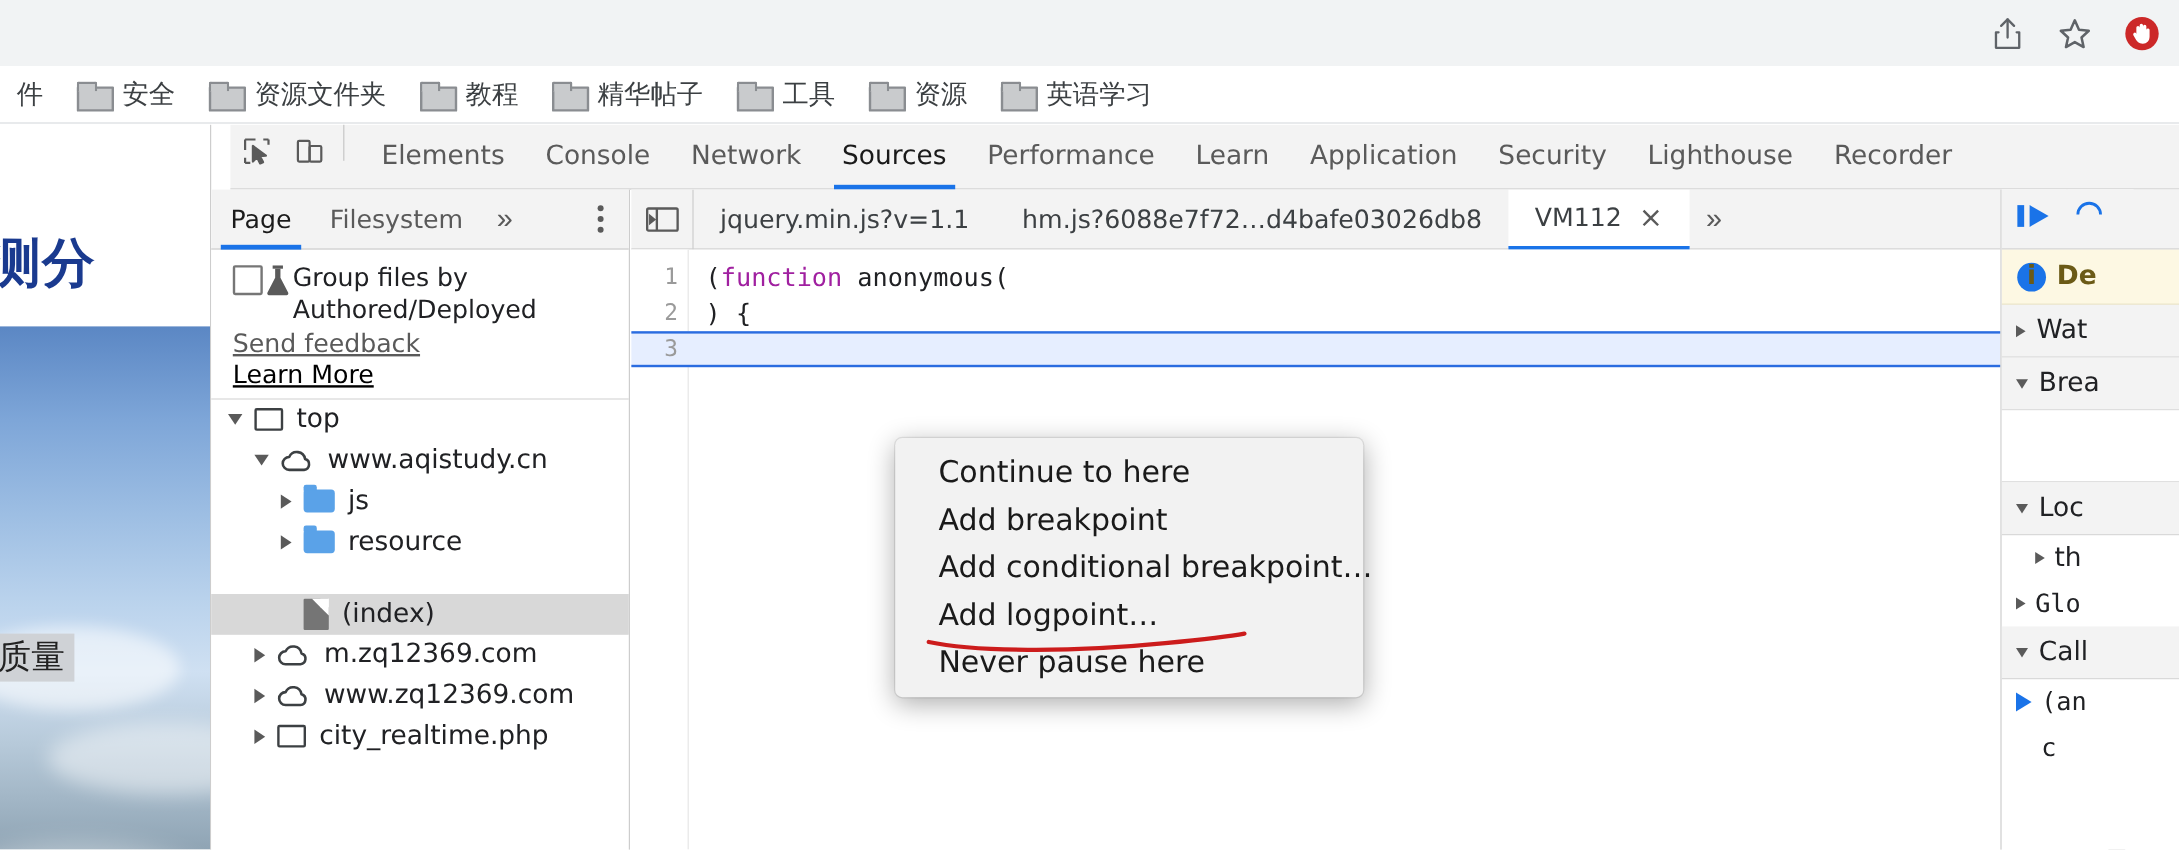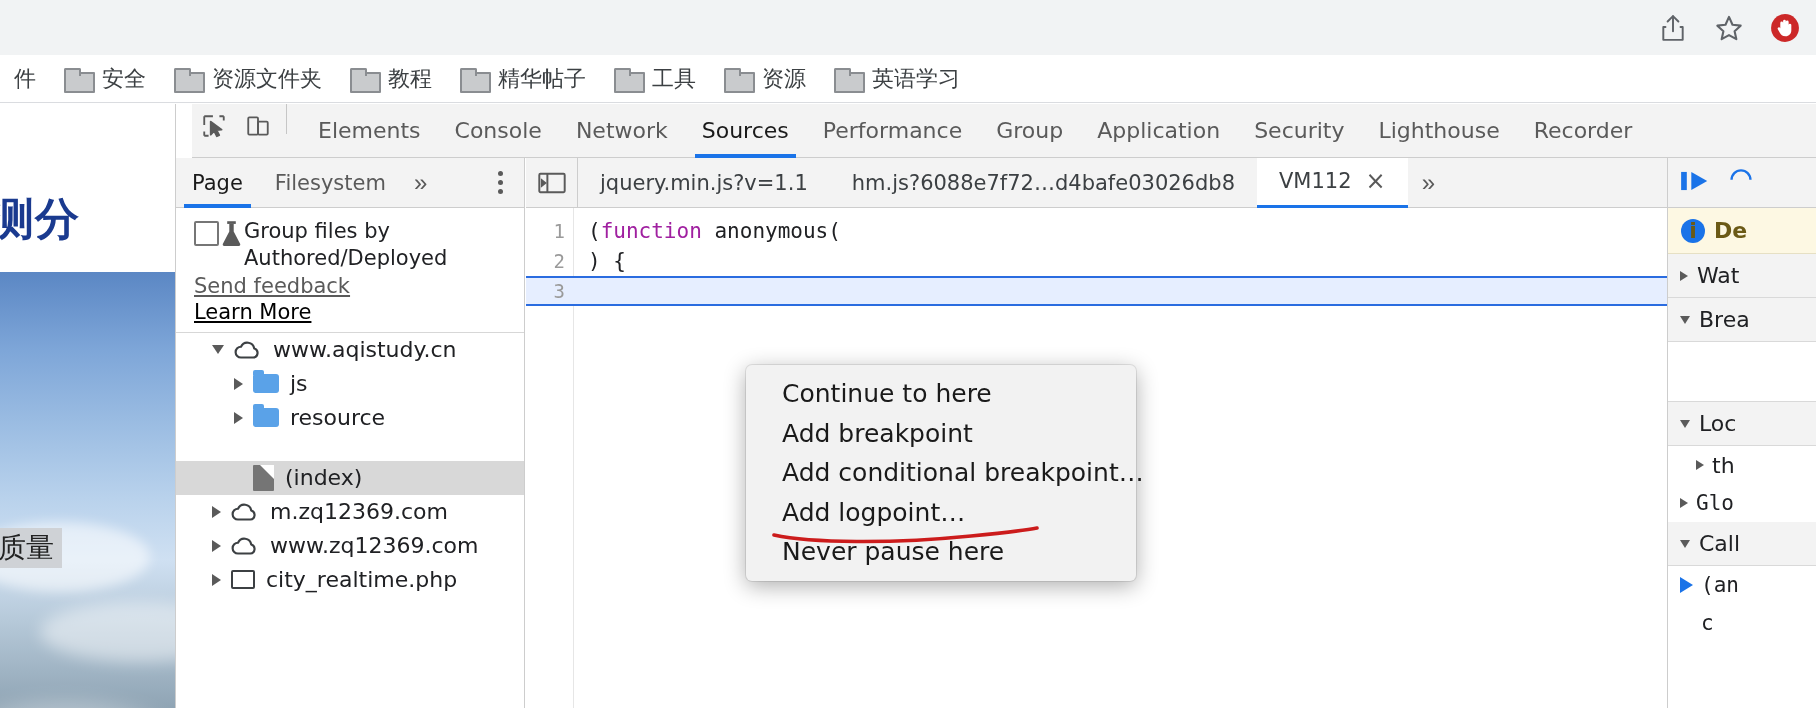--- a/index.html
+++ b/index.html
@@ -243,21 +243,21 @@
         <rect x="12" y="8" width="9" height="12" rx="1"></rect>
       </svg>
     </div>
     <div id="tool-divider"></div>
     <div id="panel-tabs" style="display:flex;align-items:center;">
         <div class="panel-tab">Elements</div>
         <div class="panel-tab">Console</div>
         <div class="panel-tab">Network</div>
         <div class="panel-tab active">Sources</div>
         <div class="panel-tab">Performance</div>
-        <div class="panel-tab">Group</div>
+        <div class="panel-tab">Learn</div>
         <div class="panel-tab">Application</div>
         <div class="panel-tab">Security</div>
         <div class="panel-tab">Lighthouse</div>
         <div class="panel-tab">Recorder</div>
       </div>
   </div>
 
   <div id="navigator">
     <div id="navigator-tabbar">
       <div id="nav-tabs" style="display:flex;align-items:center;">
@@ -281,20 +281,27 @@
             <path d="M8.2 3.2 h3.6 v6.2 L17 19.4 a1.2 1.2 0 0 1-1 1.8 H4 a1.2 1.2 0 0 1-1-1.8 L8.2 9.4 Z"></path>
           </svg>
         </span>
         <span id="group-files-text">Group files by Authored/Deployed</span>
       </div>
       <span class="feedback-link">Send feedback</span>
       <span class="feedback-link blue">Learn More</span>
     </div>
 
     <div id="file-tree">
+        <div class="tree-row" style="padding-left: 14px;">
+          <span class="tri down"></span>
+          <span class="ico">
+            <span class="frame-ico"></span>
+          </span>
+          <span>top</span>
+        </div>
         <div class="tree-row" style="padding-left: 36px;">
           <span class="tri down"></span>
           <span class="ico">
             <svg width="28" height="20" viewBox="0 0 26 18" fill="none" stroke="#3c4043" stroke-width="2" stroke-linejoin="round">
               <path d="M6.5 16 a5 5 0 0 1 0-10 a6.5 6.5 0 0 1 12.3 1.6 a4.3 4.3 0 0 1-0.8 8.4 Z"></path>
             </svg>
           </span>
           <span>www.aqistudy.cn</span>
         </div>
         <div class="tree-row" style="padding-left: 58px;">

